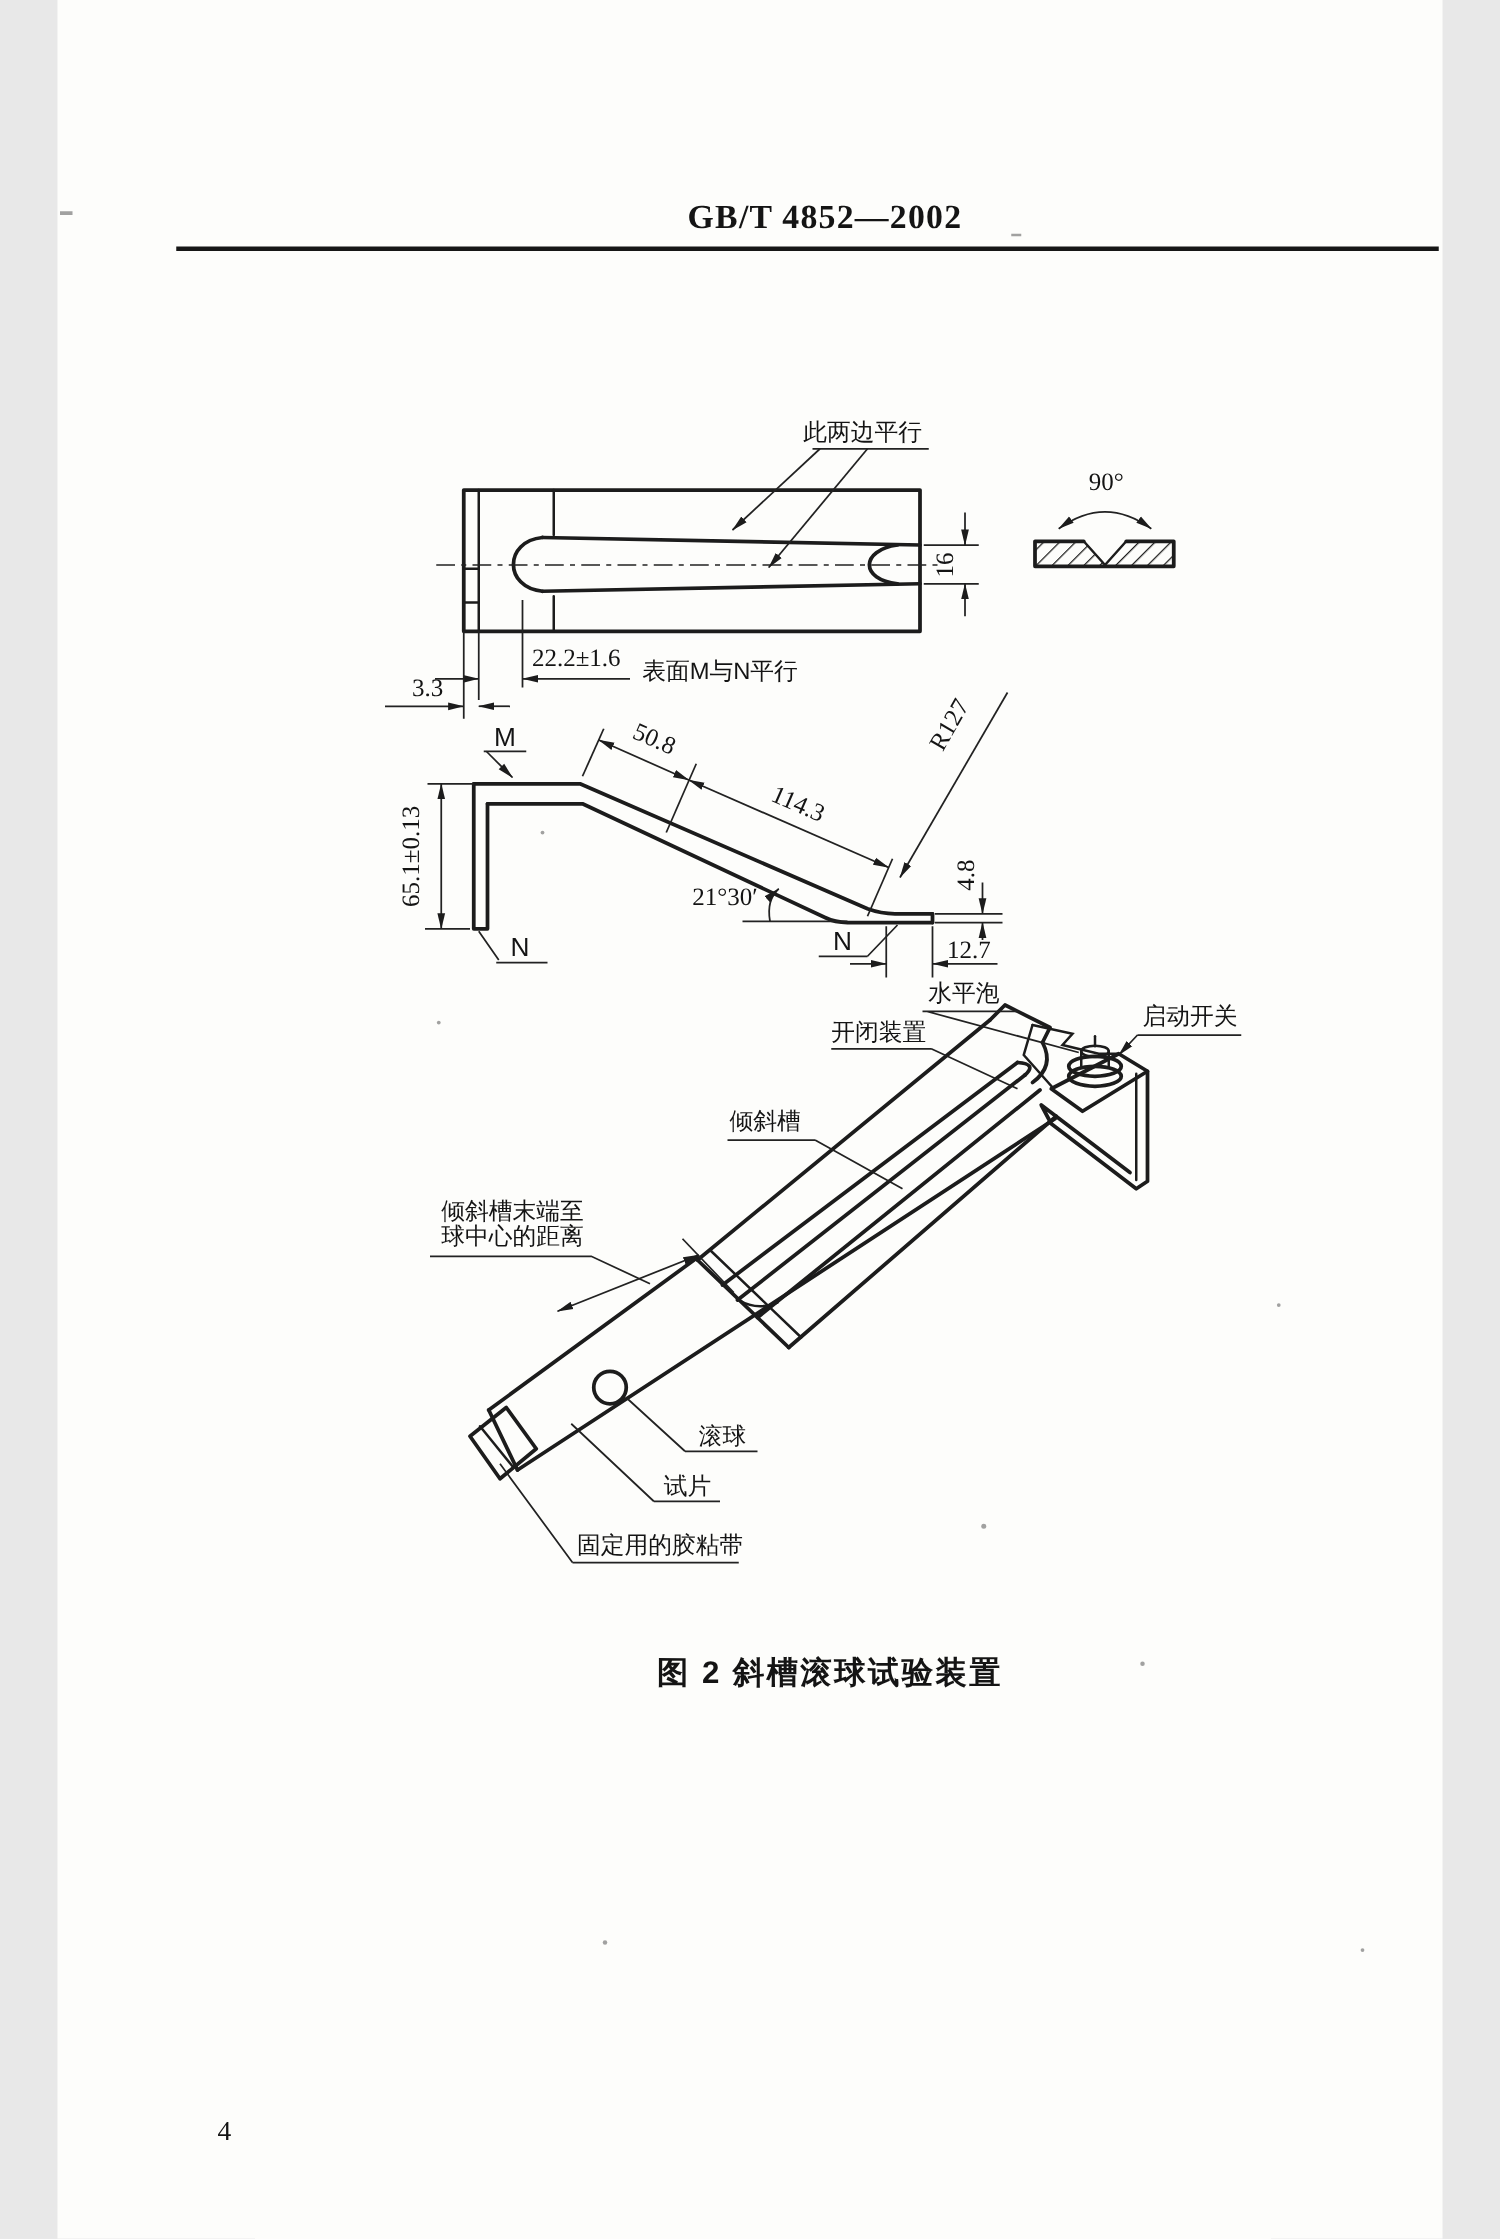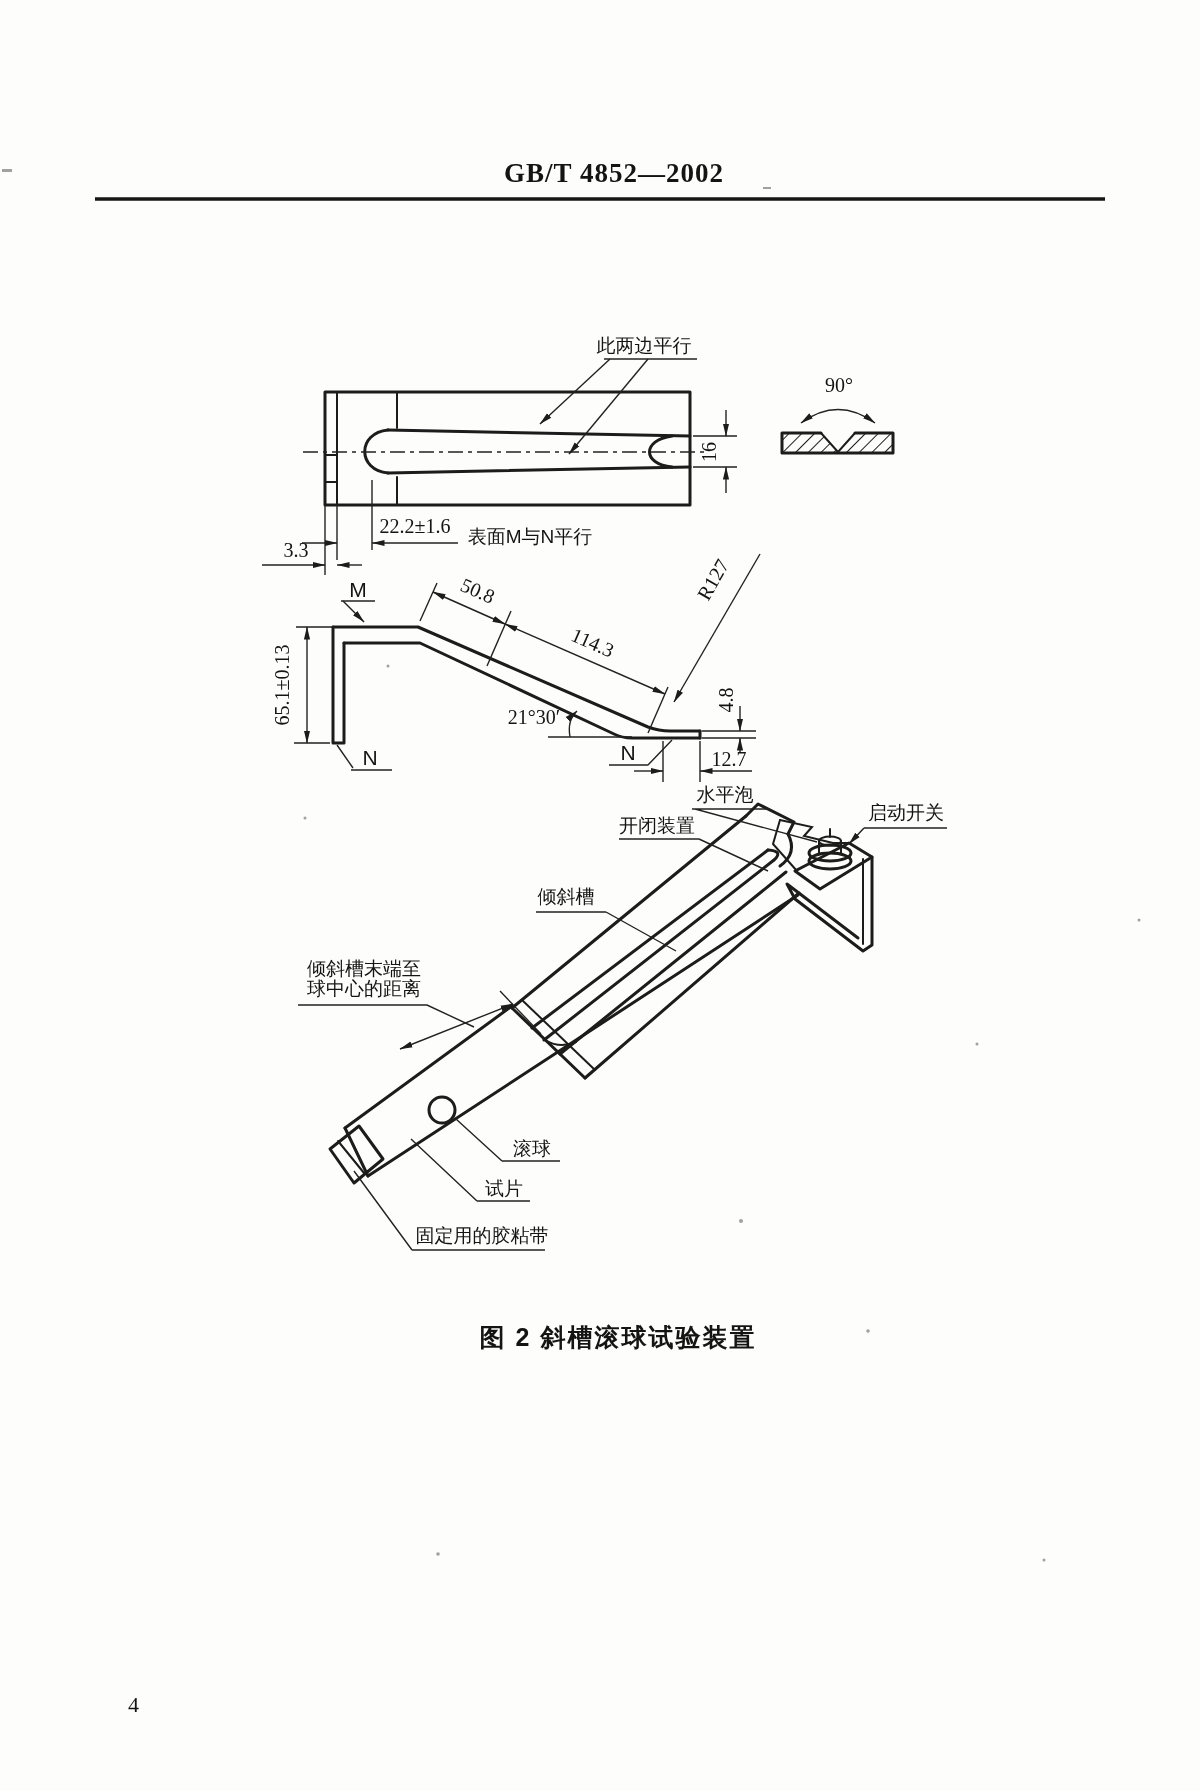--- a/index.html
+++ b/index.html
@@ -1,16 +1,16 @@
 <!DOCTYPE html>
 <html><head>
 <meta charset="utf-8">
 <style>
   html,body{margin:0;padding:0;background:#e8e8e8;}
-  .page{position:relative;width:1200px;height:1791px;margin:0 auto;background:#fdfdfb;overflow:hidden;text-align:center;}
+  .page{position:relative;width:1108px;height:1791px;margin:0 auto;background:#fdfdfb;overflow:hidden;text-align:center;}
   svg{position:absolute;left:0;top:0;}
   .thick{stroke:#1c1c1c;stroke-width:3;fill:none;stroke-linecap:round;stroke-linejoin:round;}
   .med{stroke:#1c1c1c;stroke-width:2;fill:none;stroke-linecap:round;}
   .thin{stroke:#222;stroke-width:1.4;fill:none;}
   .dash{stroke:#222;stroke-width:1.3;fill:none;stroke-dasharray:15 5 4 5;}
   text{fill:#141414;}
   .cjk{font-family:"Liberation Sans",sans-serif;font-size:19px;}
   .num{font-family:"Liberation Serif",serif;font-size:20px;}
   .hdr{font-family:"Liberation Serif",serif;font-weight:bold;font-size:27px;letter-spacing:1px;}
   .cap{font-family:"Liberation Sans",sans-serif;font-weight:bold;font-size:25px;letter-spacing:2px;}

